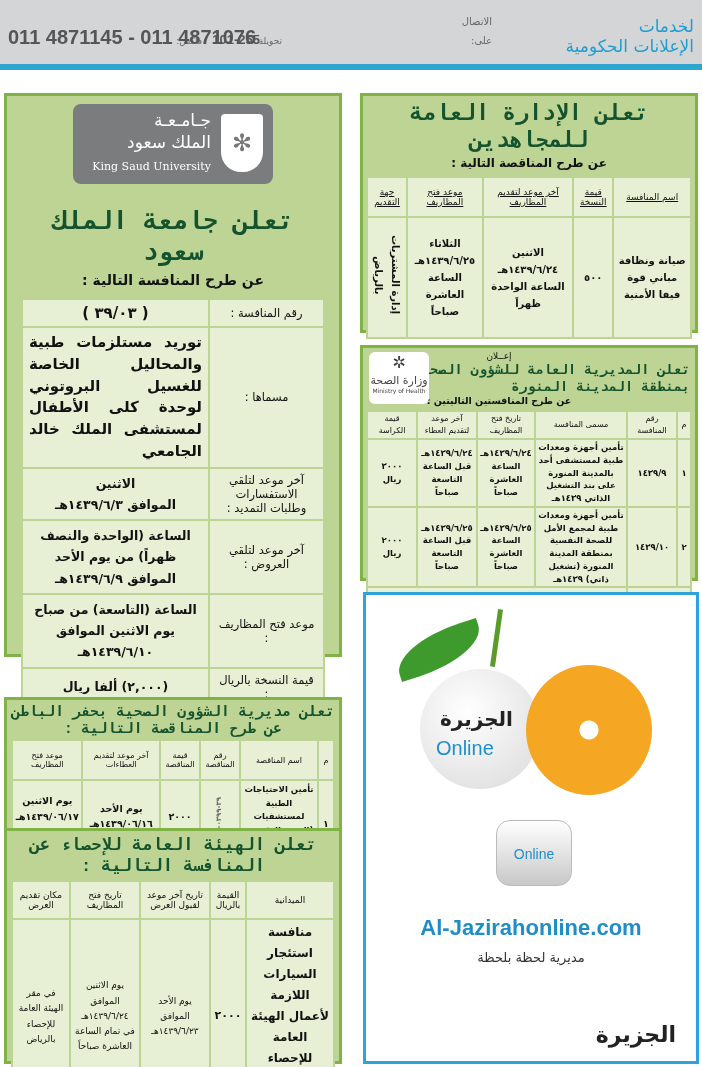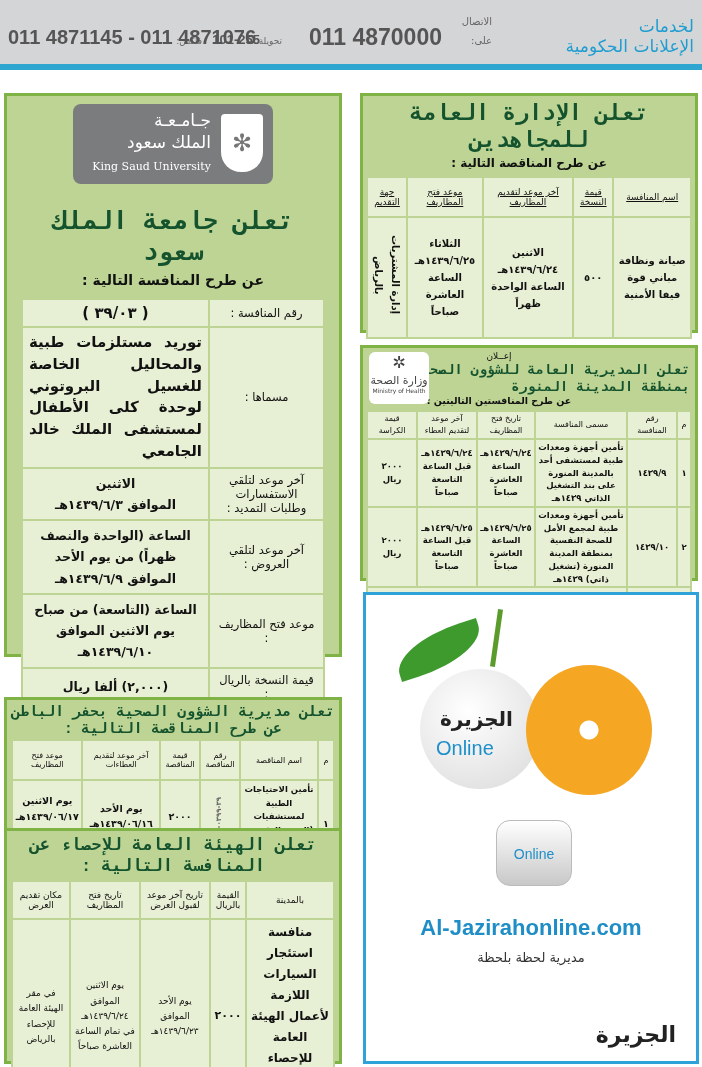--- a/index.html
+++ b/index.html
@@ -101,21 +101,20 @@
 
 <div class="header">
   <div class="hdr-title">
     <span class="l1">لخدمات</span>
     <span class="l2">الإعلانات الحكومية</span>
   </div>
   <div class="hdr-contact-lbl">
     <div>الاتصال</div>
     <div>على:</div>
   </div>
-  <div class="hdr-num hdr-phone">011 4870000</div>
   <div class="hdr-ext-lbl">تحويلة:</div>
   <div class="hdr-num hdr-ext">101-255</div>
   <div class="hdr-fax-lbl">فاكس:</div>
   <div class="hdr-num hdr-fax">011 4871145 - 011 4871076</div>
 </div>
 <div class="header-bar"></div>
 
 <div class="ad ksu">
   <div class="ksu-logo">
     <div class="shield">✻</div>
@@ -191,21 +190,21 @@
   </tbody>
     </table>
   <div class="note">ملاحظة : لشراء المنافسة الدخول عبر بوابة المشتريات الحكومية.</div>
 </div>
 
 <div class="ad stat">
   <div class="ttl">تعلن الهيئة العامة للإحصاء عن المنافسة التالية :</div>
   <table class="inner-table">
     <tbody>
         <tr class="h">
-      <td style="width:88px">بالمدينة</td>
+      <td style="width:88px">الميدانية</td>
       <td style="width:36px">القيمة بالريال</td>
       <td style="width:70px">تاريخ آخر موعد لقبول العرض</td>
       <td>تاريخ فتح المظاريف</td>
       <td style="width:58px">مكان تقديم العرض</td>
     </tr>
     <tr class="r">
       <td class="subj">منافسة استئجار السيارات اللازمة لأعمال الهيئة العامة للإحصاء الميدانية لمدة عام</td>
       <td style="font-weight:bold;font-size:11px">٢٠٠٠</td>
       <td style="white-space:pre-line">يوم الأحد
 الموافق

